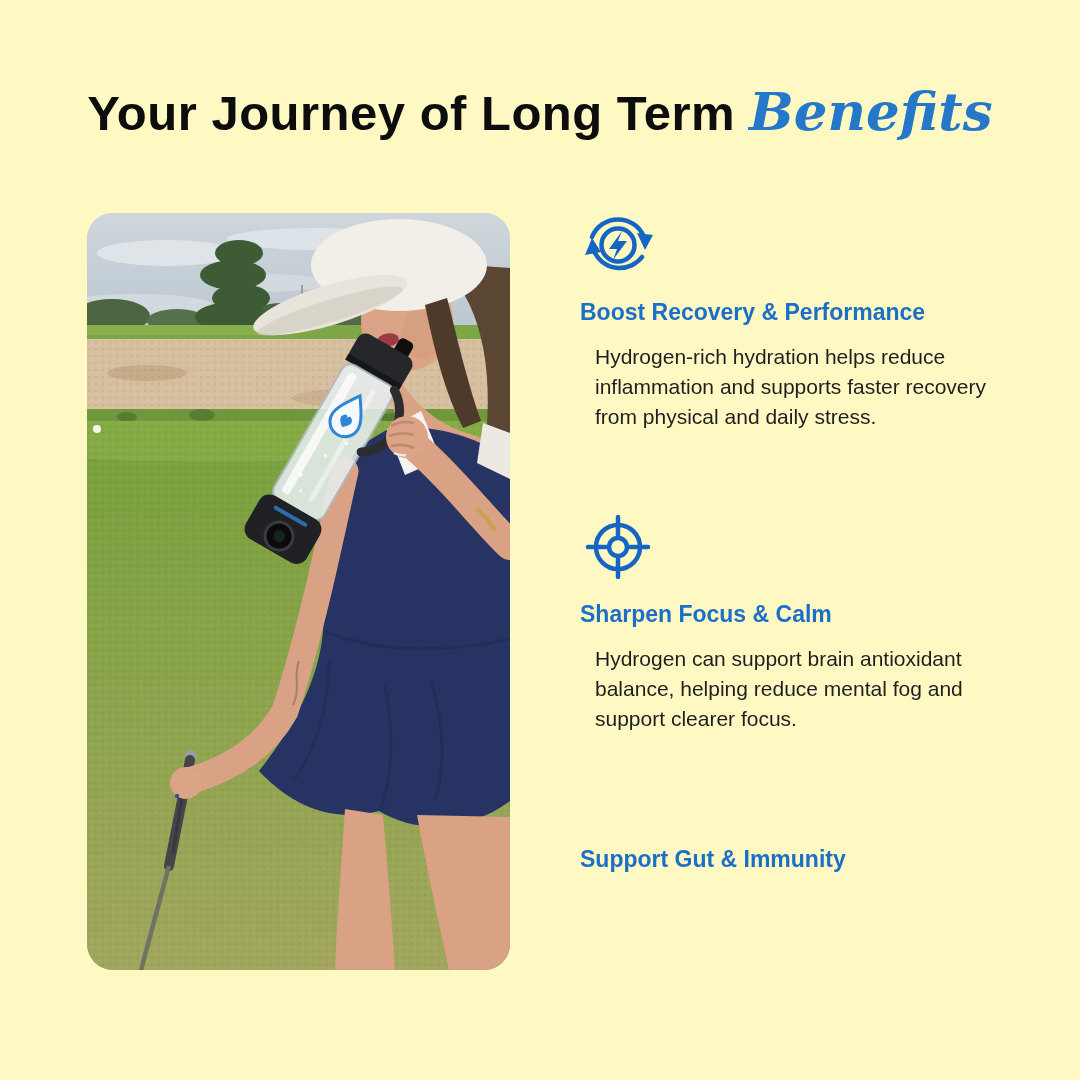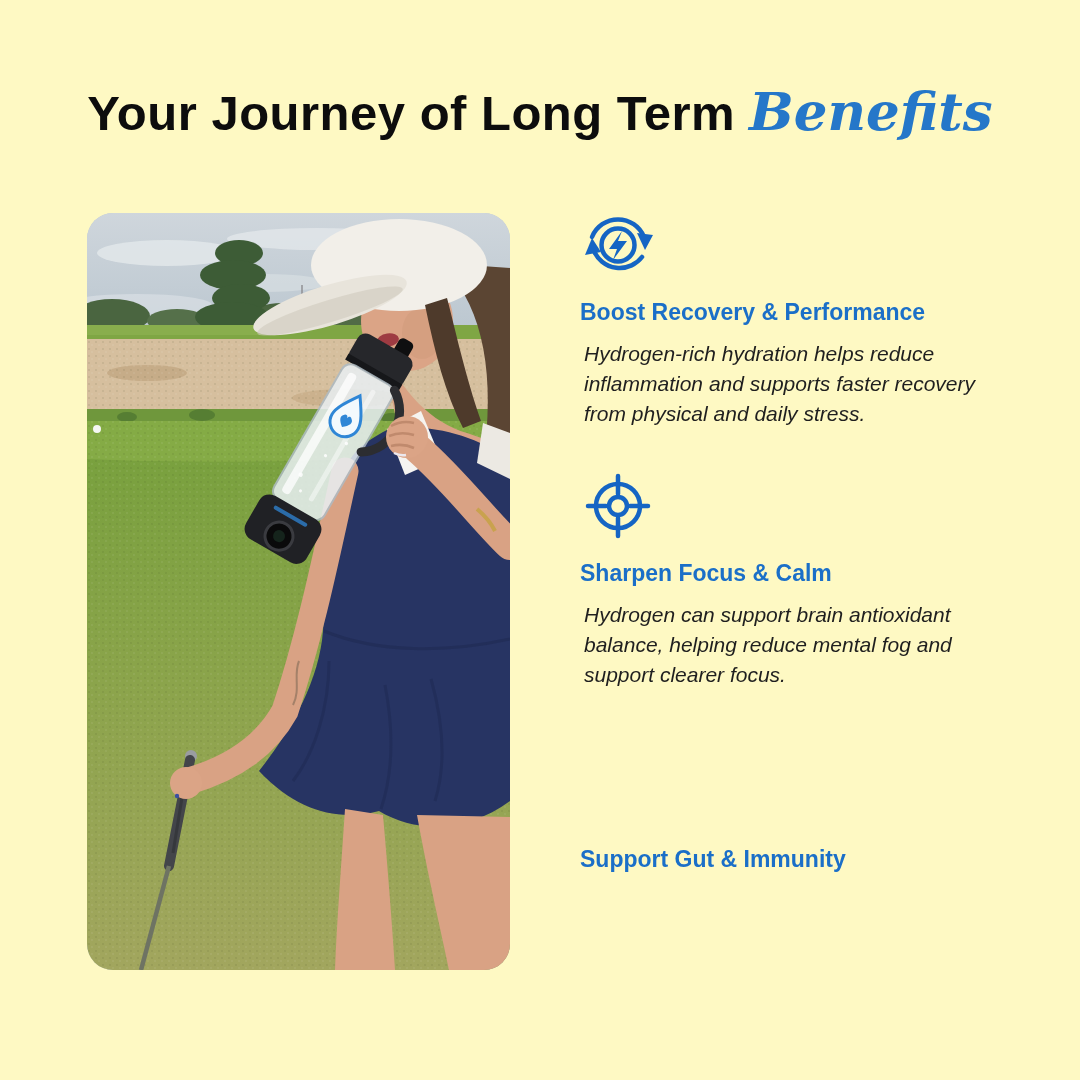--- a/index.html
+++ b/index.html
@@ -7,27 +7,27 @@
         font-family:"Liberation Sans", sans-serif;}
   .title{position:absolute;top:80px;left:0;width:100%;text-align:center;white-space:nowrap;}
   .title-main{font-family:"Liberation Sans", sans-serif;font-weight:700;font-size:49px;
               letter-spacing:0.5px;color:#0d0d0d;}
   .title-accent{font-family:"DejaVu Serif", serif;font-style:italic;font-weight:600;
                 font-size:53px;color:#2577c9;margin-left:14px;}
   .photo{position:absolute;left:87px;top:213px;width:423px;height:757px;border-radius:26px;
          overflow:hidden;background:#bcc7cf;margin:0;}
   .photo svg{display:block;width:100%;height:100%;}
   .benefit{position:absolute;left:580px;width:442px;}
-  .b1{top:207px}.b2{top:468px}.b3{top:846px}
+  .b1{top:207px}.b2{top:509px}.b3{top:846px}
   .icon-wrap{width:76px;height:76px;margin:0 0 16px 0;}
   .icon-wrap svg{display:block;width:76px;height:76px;}
   .benefit h2{margin:0 0 12px 0;font-size:23px;line-height:1.2;font-weight:700;color:#1b6fc8;
               font-family:"Liberation Sans", sans-serif;}
-  .benefit p{margin:4px;font-size:21px;line-height:1.43;color:#1f1f1f;
-             font-family:"Liberation Sans", sans-serif;font-style:italic;}
+  .benefit p{margin:15px;font-size:21px;line-height:1.43;color:#1f1f1f;
+             font-family:"Liberation Sans", sans-serif;}
 </style>
 </head>
 <body>
 
 <div class="page">
 
   <header class="title">
     <span class="title-main">Your Journey of Long Term</span><span class="title-accent">Benefits</span>
   </header>
 

